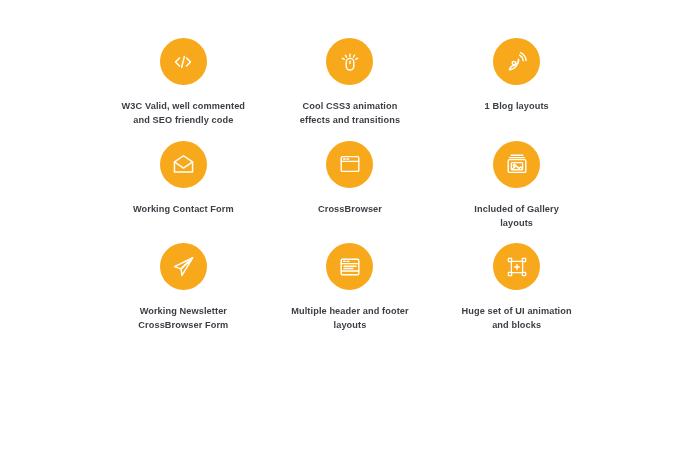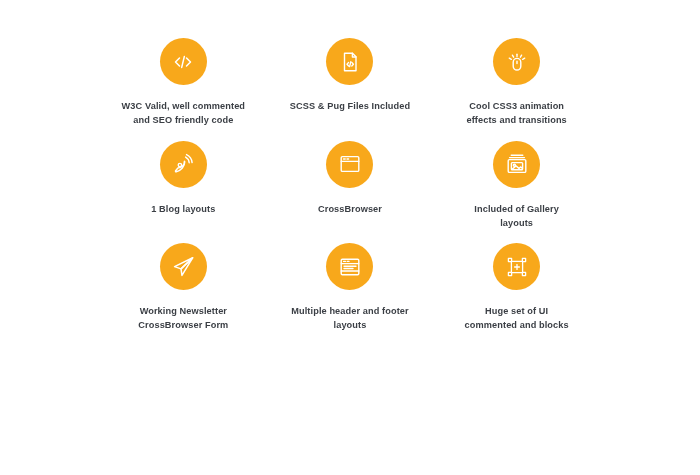--- a/index.html
+++ b/index.html
@@ -74,32 +74,20 @@
       <div class="icon-badge">
         <svg width="24" height="24" viewBox="0 0 24 24" fill="none" stroke="#ffffff" stroke-width="1.5" stroke-linecap="round" stroke-linejoin="round">
           <polyline points="8.5,8 4.5,12 8.5,16"></polyline>
           <polyline points="15.5,8 19.5,12 15.5,16"></polyline>
           <line x1="13.3" y1="6.6" x2="10.7" y2="17.4"></line>
         </svg>
       </div>
       <div class="feature-label">W3C Valid, well commented and SEO friendly code</div>
     </div>
 
-    <div class="feature-card col-1">
-      <div class="icon-badge">
-        <svg width="24" height="24" viewBox="0 0 24 24" fill="none" stroke="#ffffff" stroke-width="1.4" stroke-linecap="round" stroke-linejoin="round">
-          <path d="M6.5 3.2 h8 L18 6.8 V20.8 H6.5 Z"></path>
-          <polyline points="14.4,3.2 14.4,7 18,7"></polyline>
-          <polyline points="10.6,12.4 9,14.2 10.6,16"></polyline>
-          <polyline points="13.8,12.4 15.4,14.2 13.8,16"></polyline>
-          <line x1="12.8" y1="11.8" x2="11.6" y2="16.6"></line>
-        </svg>
-      </div>
-      <div class="feature-label">SCSS &amp; Pug Files Included</div>
-    </div>
 
     <div class="feature-card col-2">
       <div class="icon-badge">
         <svg width="24" height="24" viewBox="0 0 24 24" fill="none" stroke="#ffffff" stroke-width="1.4" stroke-linecap="round" stroke-linejoin="round">
           <rect x="8.2" y="8.4" width="7.6" height="11.6" rx="3.8"></rect>
           <line x1="12" y1="11.1" x2="12" y2="13.6"></line>
           <line x1="12" y1="6.6" x2="12" y2="4.3"></line>
           <line x1="8.6" y1="7.2" x2="7.4" y2="5.2"></line>
           <line x1="15.4" y1="7.2" x2="16.6" y2="5.2"></line>
           <line x1="6.3" y1="9.3" x2="4.3" y2="8.2"></line>
@@ -116,20 +104,29 @@
           <circle cx="8.9" cy="13.1" r="1.7"></circle>
           <path d="M14.6 5.1 C16.6 6.2 18 8.3 18.2 10.7"></path>
           <path d="M15.5 2.6 C18.6 4 20.8 7 21.1 10.6"></path>
         </svg>
       </div>
       <div class="feature-label">1 Blog layouts</div>
     </div>
 
 
 
+    <div class="feature-card col-0">
+      <div class="icon-badge">
+        <svg width="25" height="25" viewBox="0 0 24 24" fill="none" stroke="#ffffff" stroke-width="1.4" stroke-linecap="round" stroke-linejoin="round">
+          <path d="M3.3 9.4 L12 3.6 L20.7 9.4 V19.2 H3.3 Z"></path>
+          <polyline points="3.3,9.4 12,15.4 20.7,9.4"></polyline>
+        </svg>
+      </div>
+      <div class="feature-label">Working Contact Form</div>
+    </div>
 
     <div class="feature-card col-1">
       <div class="icon-badge">
         <svg width="24" height="24" viewBox="0 0 24 24" fill="none" stroke="#ffffff" stroke-width="1.4" stroke-linecap="round" stroke-linejoin="round">
           <rect x="3.2" y="4.6" width="17.6" height="14.8" rx="1.2"></rect>
           <line x1="3.2" y1="9.4" x2="20.8" y2="9.4"></line>
           <line x1="5.6" y1="7" x2="7.2" y2="7"></line>
           <line x1="9" y1="7" x2="10.6" y2="7"></line>
         </svg>
       </div>
@@ -180,17 +177,17 @@
         <svg width="24" height="24" viewBox="0 0 24 24" fill="none" stroke="#ffffff" stroke-width="1.3" stroke-linecap="round" stroke-linejoin="round">
           <rect x="6.4" y="6.4" width="11.2" height="11.2"></rect>
           <rect x="3.4" y="3.4" width="3.2" height="3.2"></rect>
           <rect x="17.4" y="3.4" width="3.2" height="3.2"></rect>
           <rect x="3.4" y="17.4" width="3.2" height="3.2"></rect>
           <rect x="17.4" y="17.4" width="3.2" height="3.2"></rect>
           <line x1="12" y1="9.6" x2="12" y2="14.4"></line>
           <line x1="9.6" y1="12" x2="14.4" y2="12"></line>
         </svg>
       </div>
-      <div class="feature-label">Huge set of UI commented and blocks</div>
+      <div class="feature-label">Huge set of UI animation and blocks</div>
     </div>
 
   </div>
 </div>
 
 </body></html>

